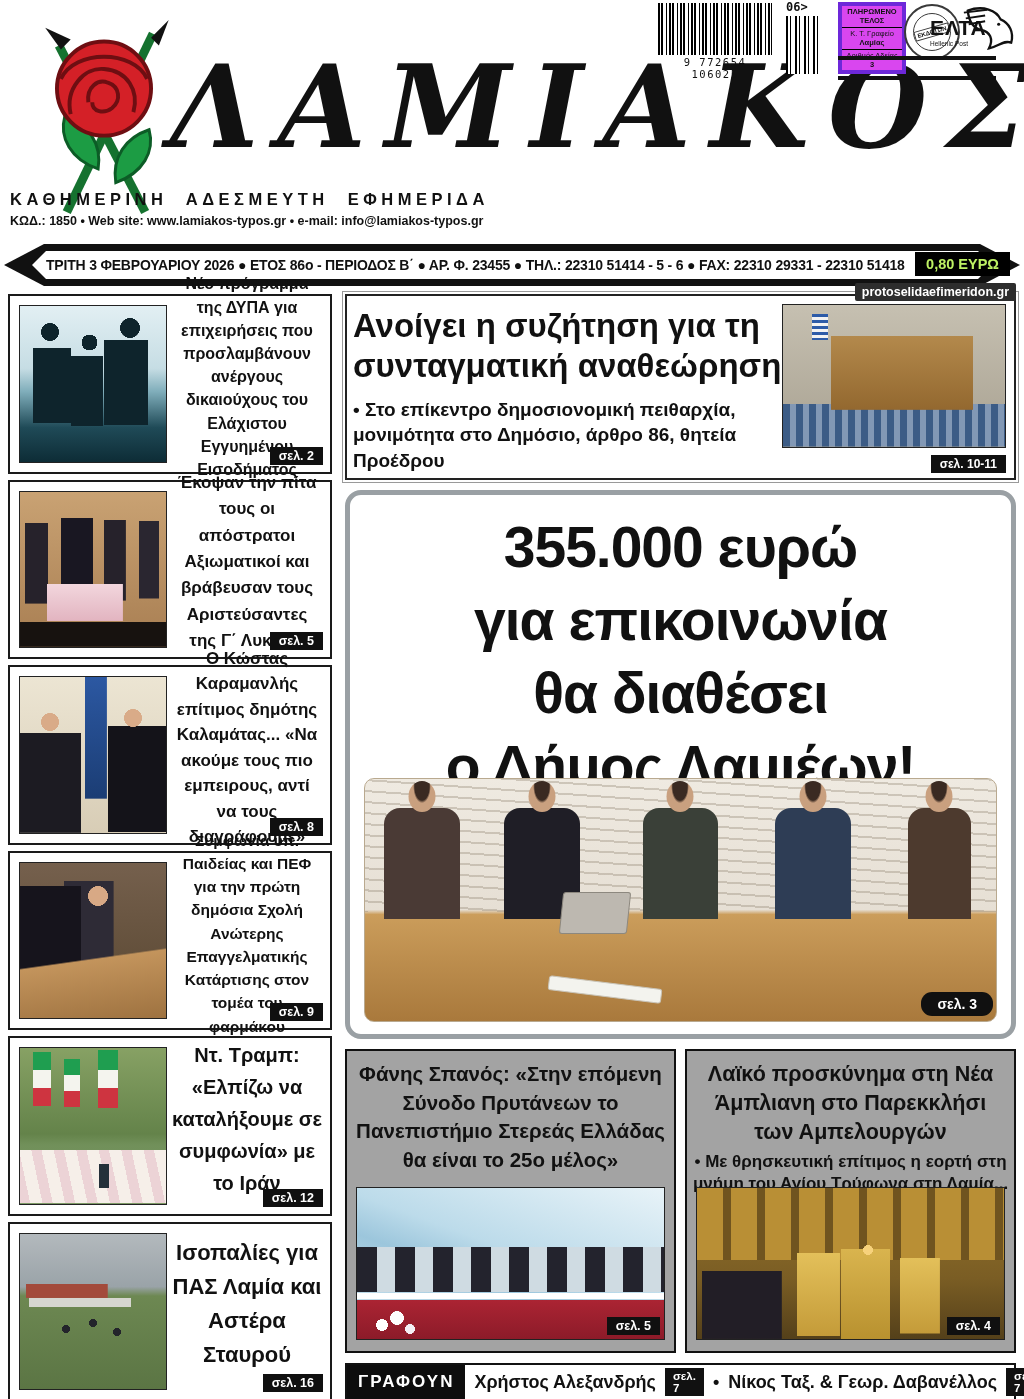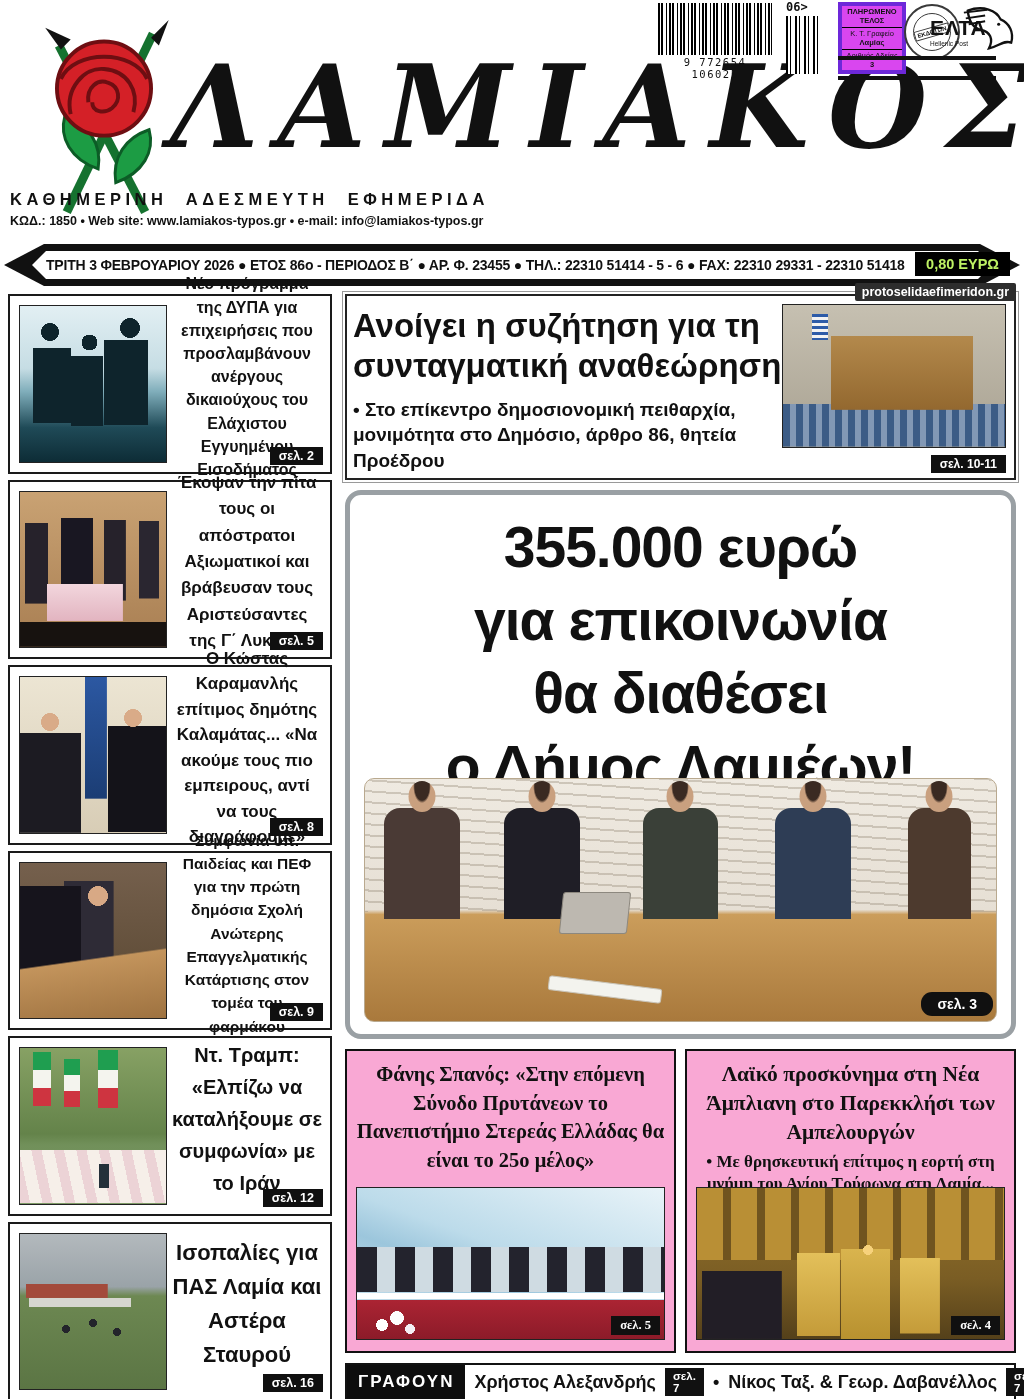--- a/index.html
+++ b/index.html
@@ -105,21 +105,21 @@
   .f4{left:65%;background:#2e3d55;}
   .f5{left:86%;width:10%;background:#4d3a2e;}
   .laptop{position:absolute;left:31%;bottom:36%;width:66px;height:40px;background:#bdb8b0;
           border:1px solid #8d887f;border-radius:3px;transform:skewX(-6deg);}
   .strip{position:absolute;left:29%;bottom:10%;width:112px;height:13px;background:#f3f3ee;
          border:1px solid #c9c4b8;border-radius:3px;transform:rotate(7deg);}
   .main-tag{right:18px;bottom:18px;border-radius:11px;padding:4px 16px;font-size:14px;}
 
   
   .brow{display:flex;gap:9px;height:306px;}
-  .bbox{position:relative;flex:1;border:2px solid #111;background:#f9a8d4;min-width:0;font-family:Liberation Serif, serif;}
+  .bbox{position:relative;flex:1;border:2px solid #111;background:#a3a3a3;min-width:0;}
   .bbox h2{margin:9px 6px 5px;text-align:center;font-size:20.5px;line-height:1.4;}
   .b2 h2{font-size:21.5px;line-height:1.35;margin-bottom:4px;}
   .b2s{margin:0 4px;text-align:center;font-weight:bold;font-size:17px;line-height:1.3;}
   .bbox .photo{position:absolute;left:9px;right:9px;bottom:11px;height:151px;}
   .bbox .ptag{right:14px;bottom:16px;}
 
   
   .writers{position:relative;height:38px;border:2px solid #111;display:flex;align-items:center;
            gap:9px;padding-right:8px;box-sizing:border-box;background:#fff;}
   .wlabel{background:#0d0d0d;color:#fff;font-weight:bold;font-size:17px;letter-spacing:2px;

